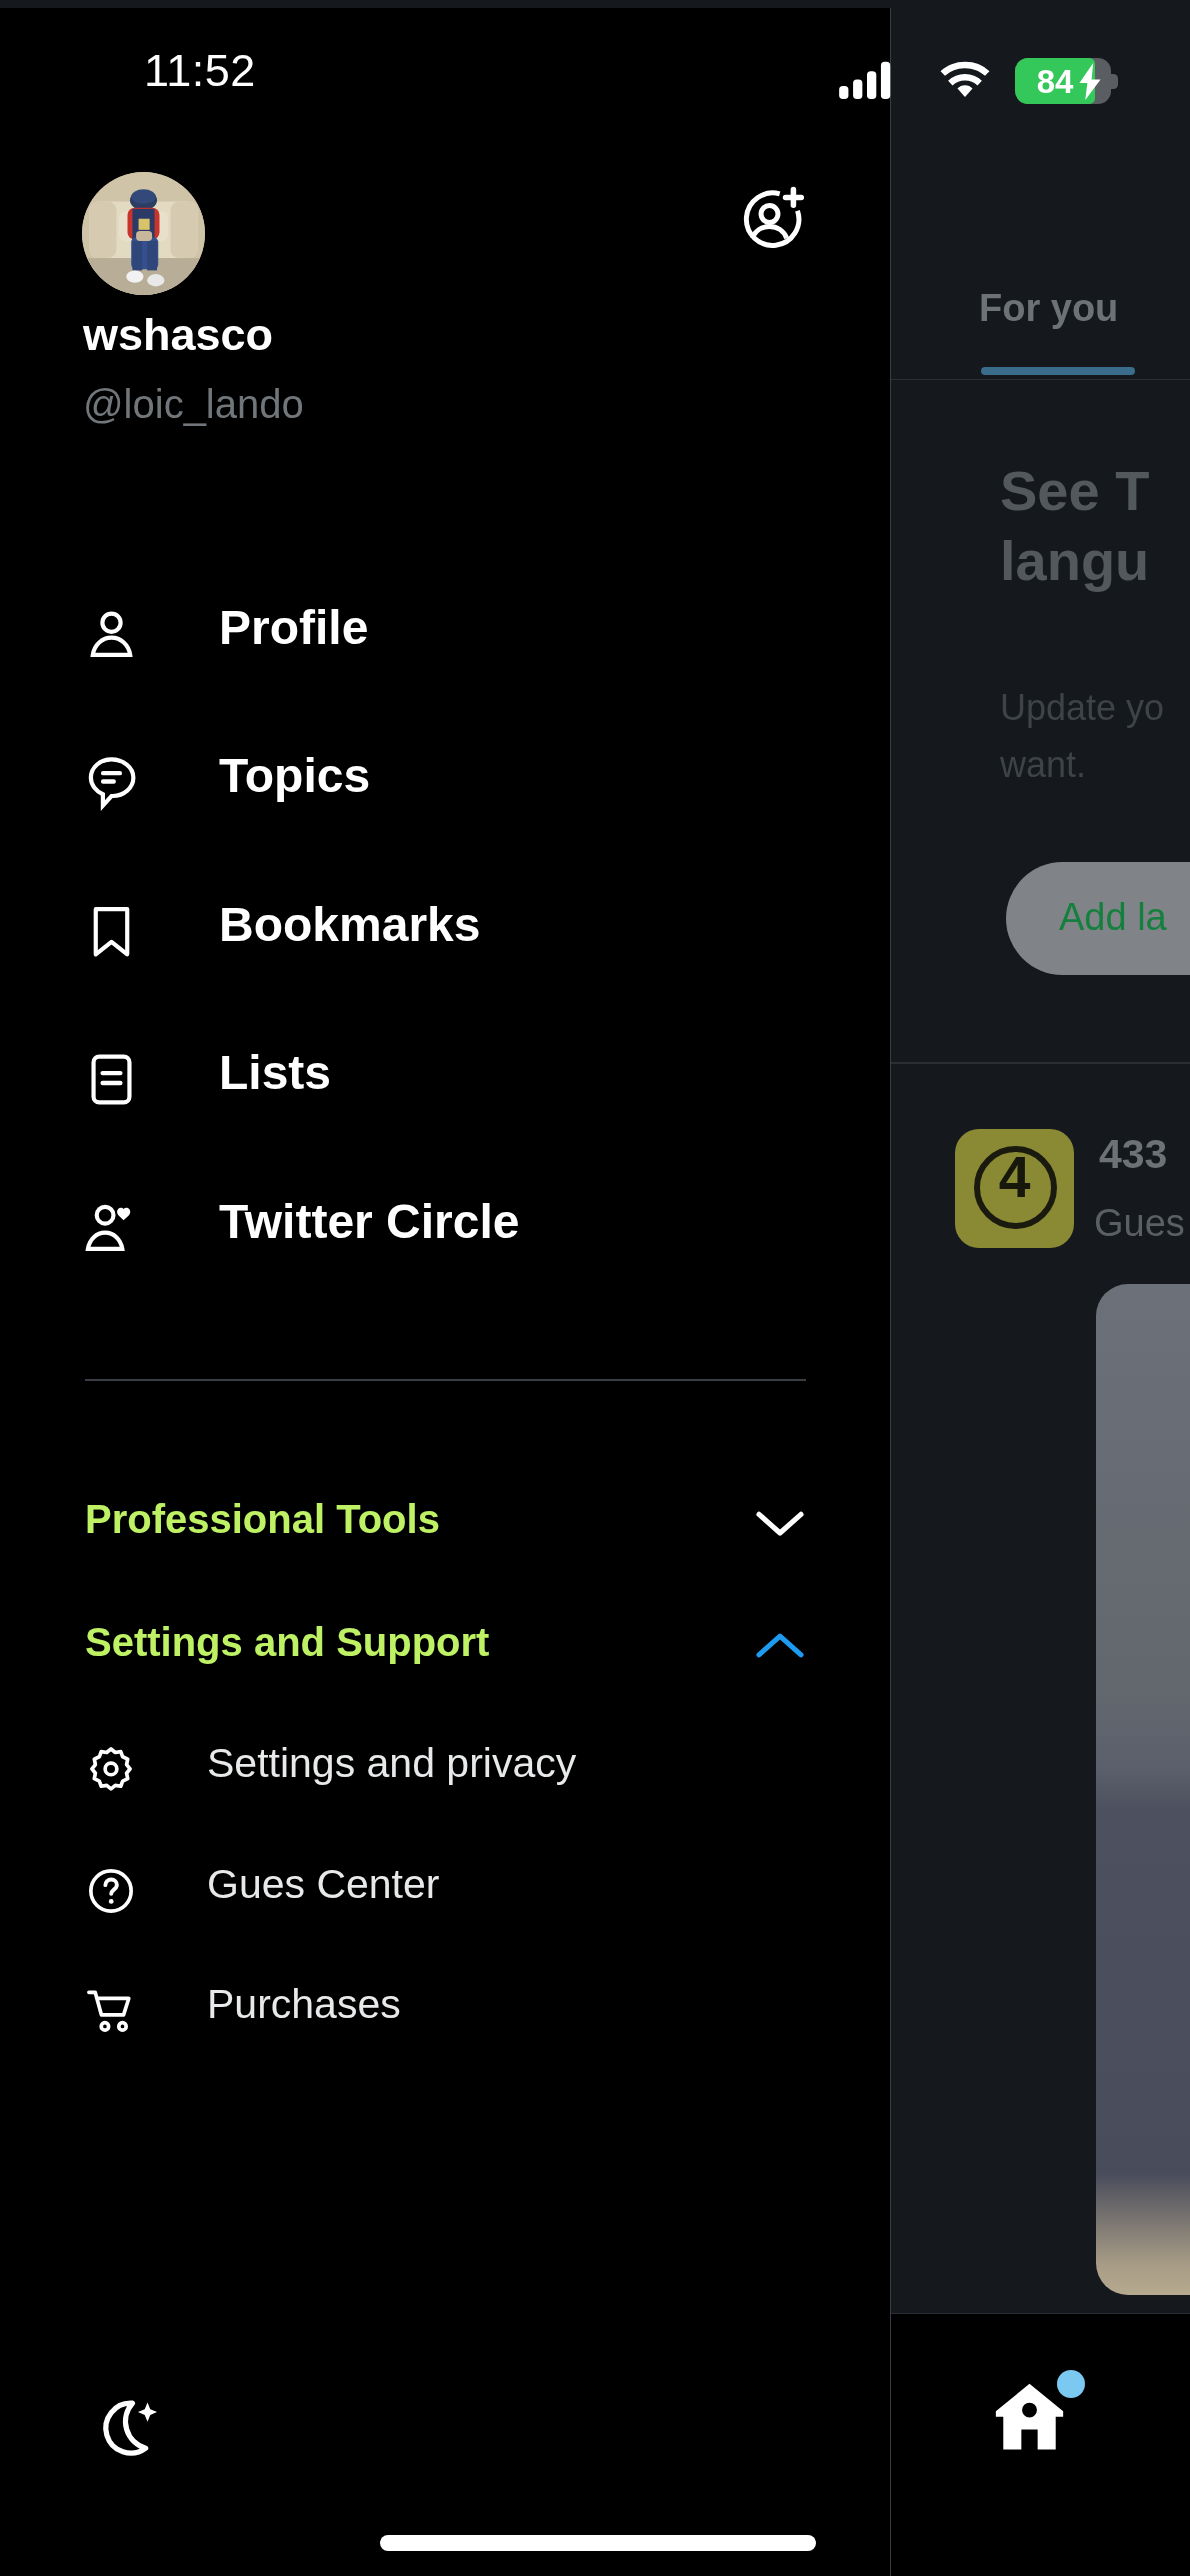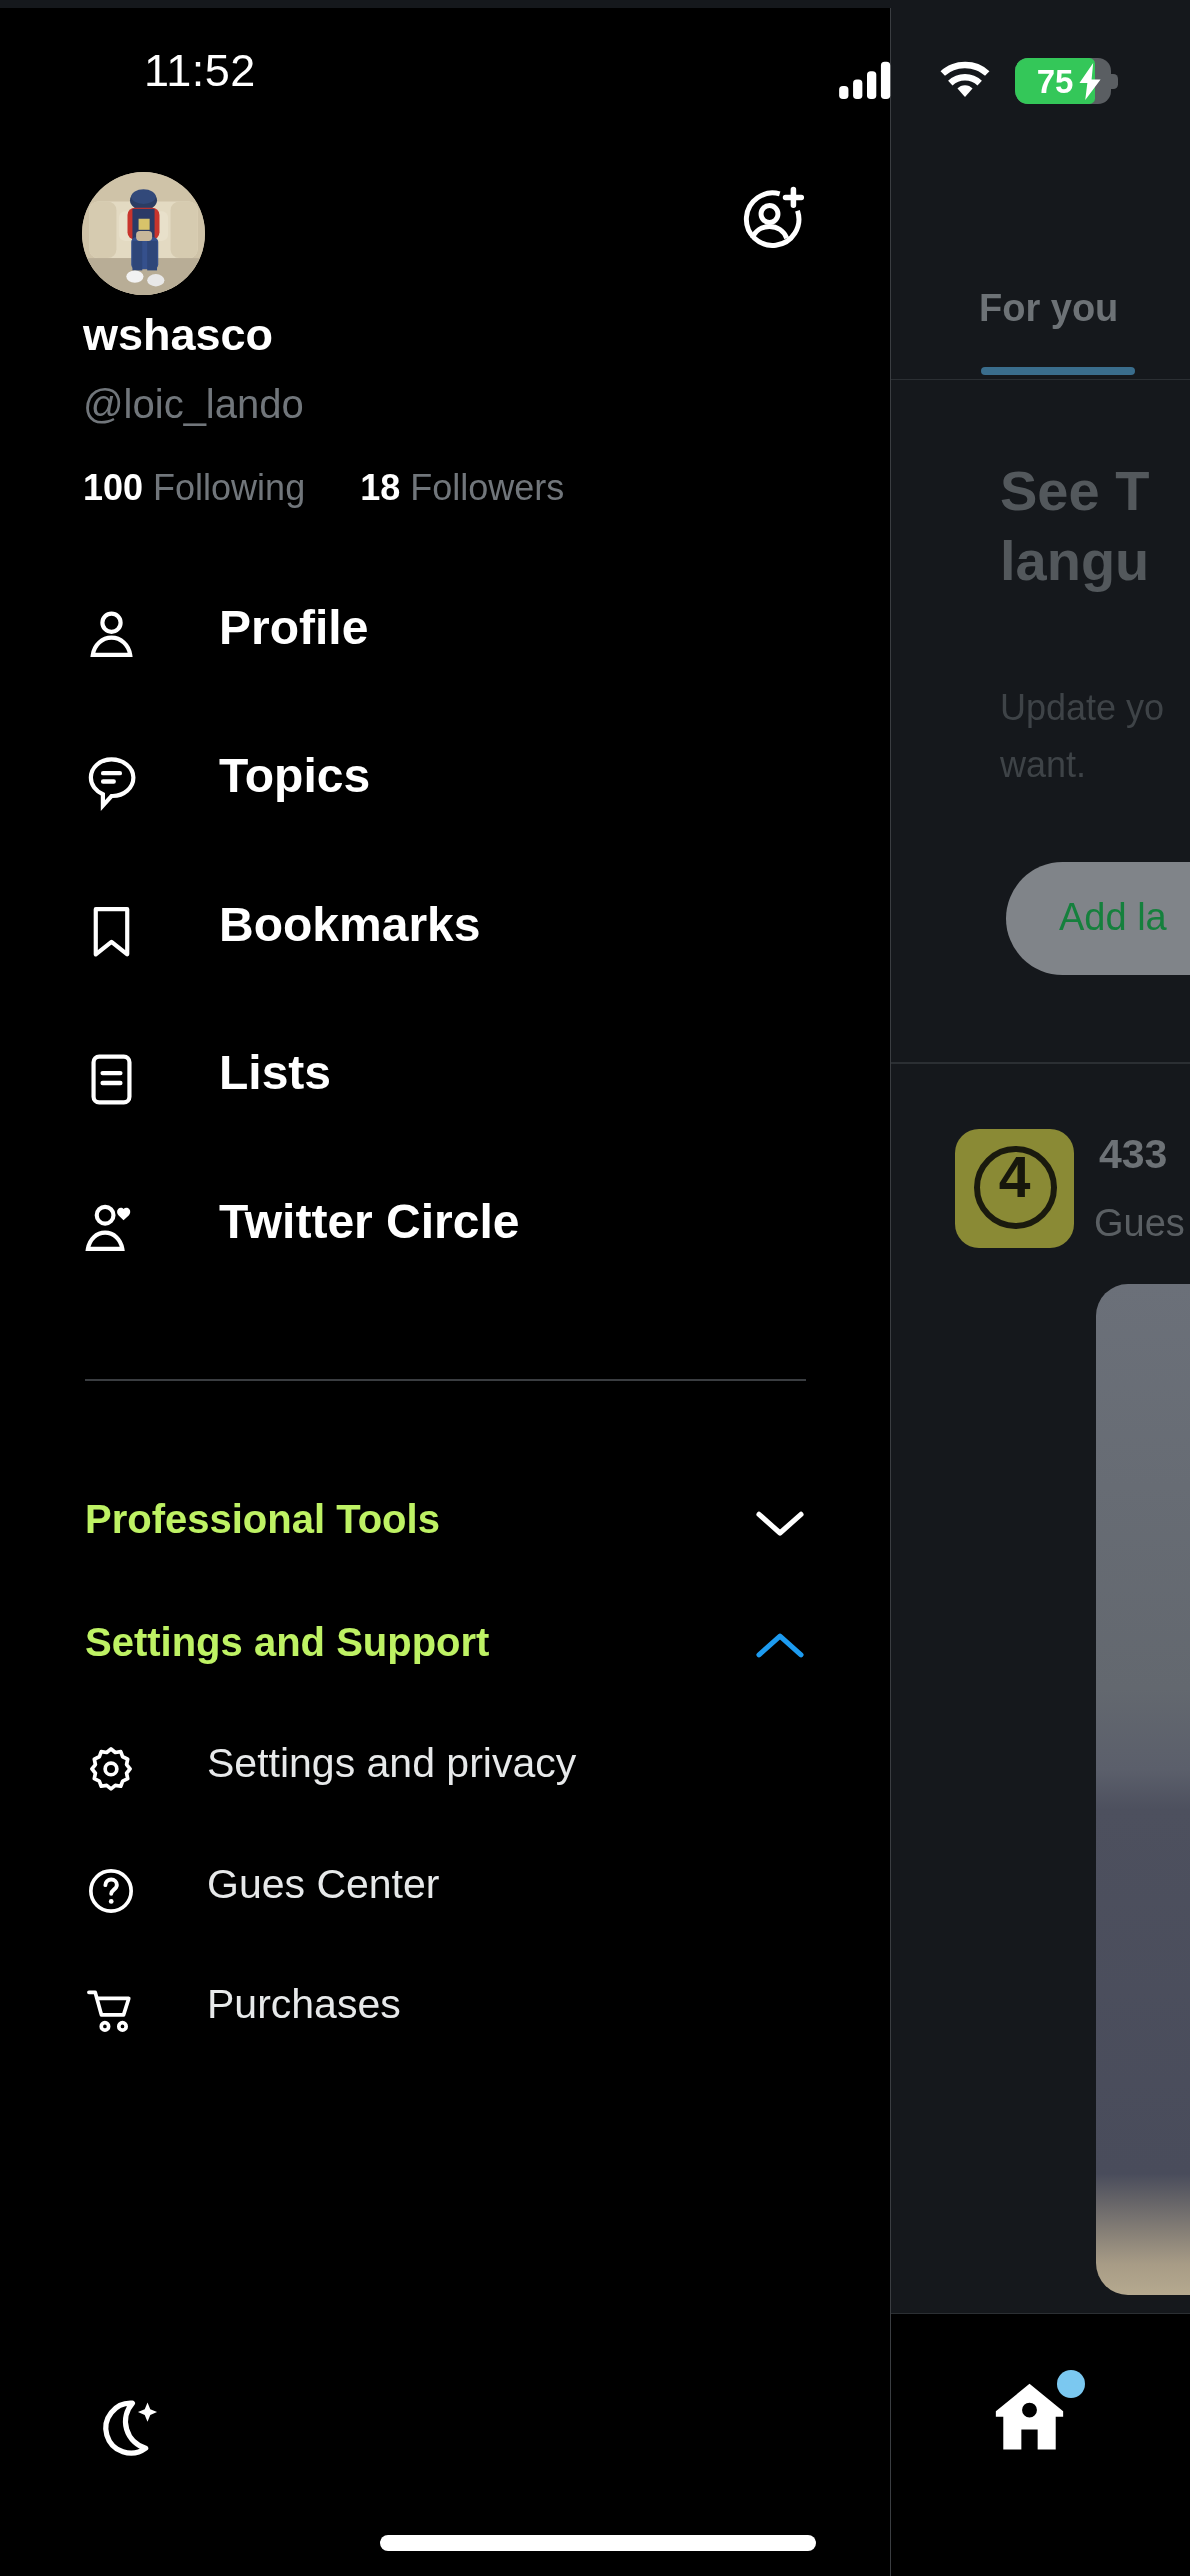--- a/index.html
+++ b/index.html
@@ -201,21 +201,21 @@
     <svg width="54" height="39" viewBox="0 0 20 15" style="position:absolute;left:938px;top:52px;">
       <path fill="#fff" d="M10 14.2 7.1 11a3.85 3.85 0 0 1 5.8 0L10 14.2z"></path>
       <path fill="#fff" d="M10 5.4a9.4 9.4 0 0 0-6.5 2.6L5.2 9.8A7 7 0 0 1 10 7.9a7 7 0 0 1 4.8 1.9l1.7-1.8A9.4 9.4 0 0 0 10 5.4z"></path>
       <path fill="#fff" d="M10 .7C6.4.7 3.1 2 .6 4.3l1.7 1.8A11.1 11.1 0 0 1 10 3.2c3 0 5.7 1.1 7.7 2.9l1.7-1.8A13.7 13.7 0 0 0 10 .7z"></path>
     </svg>
 
     <div style="position:absolute;left:1015px;top:50px;width:102px;height:46px;">
       <div style="position:absolute;left:0;top:0;width:96px;height:46px;border-radius:13px;background:#5a5e62;"></div>
       <div style="position:absolute;left:0;top:0;width:80px;height:46px;border-radius:13px 5.6px 5.6px 13px;background:#34c759;"></div>
       <div style="position:absolute;left:96px;top:16px;width:7.4px;height:15px;border-radius:0 4.6px 4.6px 0;background:#5a5e62;"></div>
-      <div style="position:absolute;left:0;top:2.8px;width:80px;text-align:center;font-size:33px;font-weight:bold;color:#fff;line-height:41px;">75</div>
+      <div style="position:absolute;left:0;top:2.8px;width:80px;text-align:center;font-size:33px;font-weight:bold;color:#fff;line-height:41px;">84</div>
       <svg width="28" height="37" viewBox="0 0 10 14" style="position:absolute;left:61px;top:4.6px;">
         <path fill="#fff" d="M6.2 0 1 7.6h3L3.2 14 9 6.2H5.6L6.2 0z"></path>
       </svg>
     </div>
 
     <div class="avatar">
       <svg class="av-img" viewBox="0 0 100 100">
         <rect x="0" y="0" width="100" height="100" fill="#cfc3a8"></rect>
         <rect x="0" y="70" width="100" height="30" fill="#b8ad96"></rect>
         <rect x="6" y="24" width="88" height="46" rx="7" fill="#e3dac2"></rect>
@@ -239,27 +239,20 @@
     <svg class="add-account" viewBox="0 0 24 24">
       <path fill="none" stroke="#fff" stroke-width="1.7" d="M20.4 9.2A9 9 0 1 1 14.3 3.4"></path>
       <circle cx="10.8" cy="10.3" r="2.9" fill="none" stroke="#fff" stroke-width="1.7"></circle>
       <path fill="none" stroke="#fff" stroke-width="1.7" d="M4.9 18.6c1-2.6 3.3-4 5.9-4s4.9 1.4 5.9 4"></path>
       <path fill="none" stroke="#fff" stroke-width="1.9" stroke-linecap="round" d="M19 1.9v5.4M16.3 4.6h5.4"></path>
     </svg>
 
     <div class="display-name">wshasco</div>
     <div class="handle">@loic_lando</div>
 
-    <div class="stats">
-      <span class="num">100</span>
-      <span class="lbl">Following</span>
-      <span class="gap"></span>
-      <span class="num">18</span>
-      <span class="lbl">Followers</span>
-    </div>
 
     <div class="menu-item" style="top:586px">
       <svg class="menu-icon" viewBox="0 0 24 24">
         <circle cx="12" cy="7.2" r="3.7" fill="none" stroke="#fff" stroke-width="1.7"></circle>
         <path fill="none" stroke="#fff" stroke-width="1.7" d="M4.4 20.3c.6-4.1 3.8-7 7.6-7s7 2.9 7.6 7z"></path>
       </svg>
       <div class="menu-label">Profile</div>
     </div>
 
     <div class="menu-item" style="top:883px">

